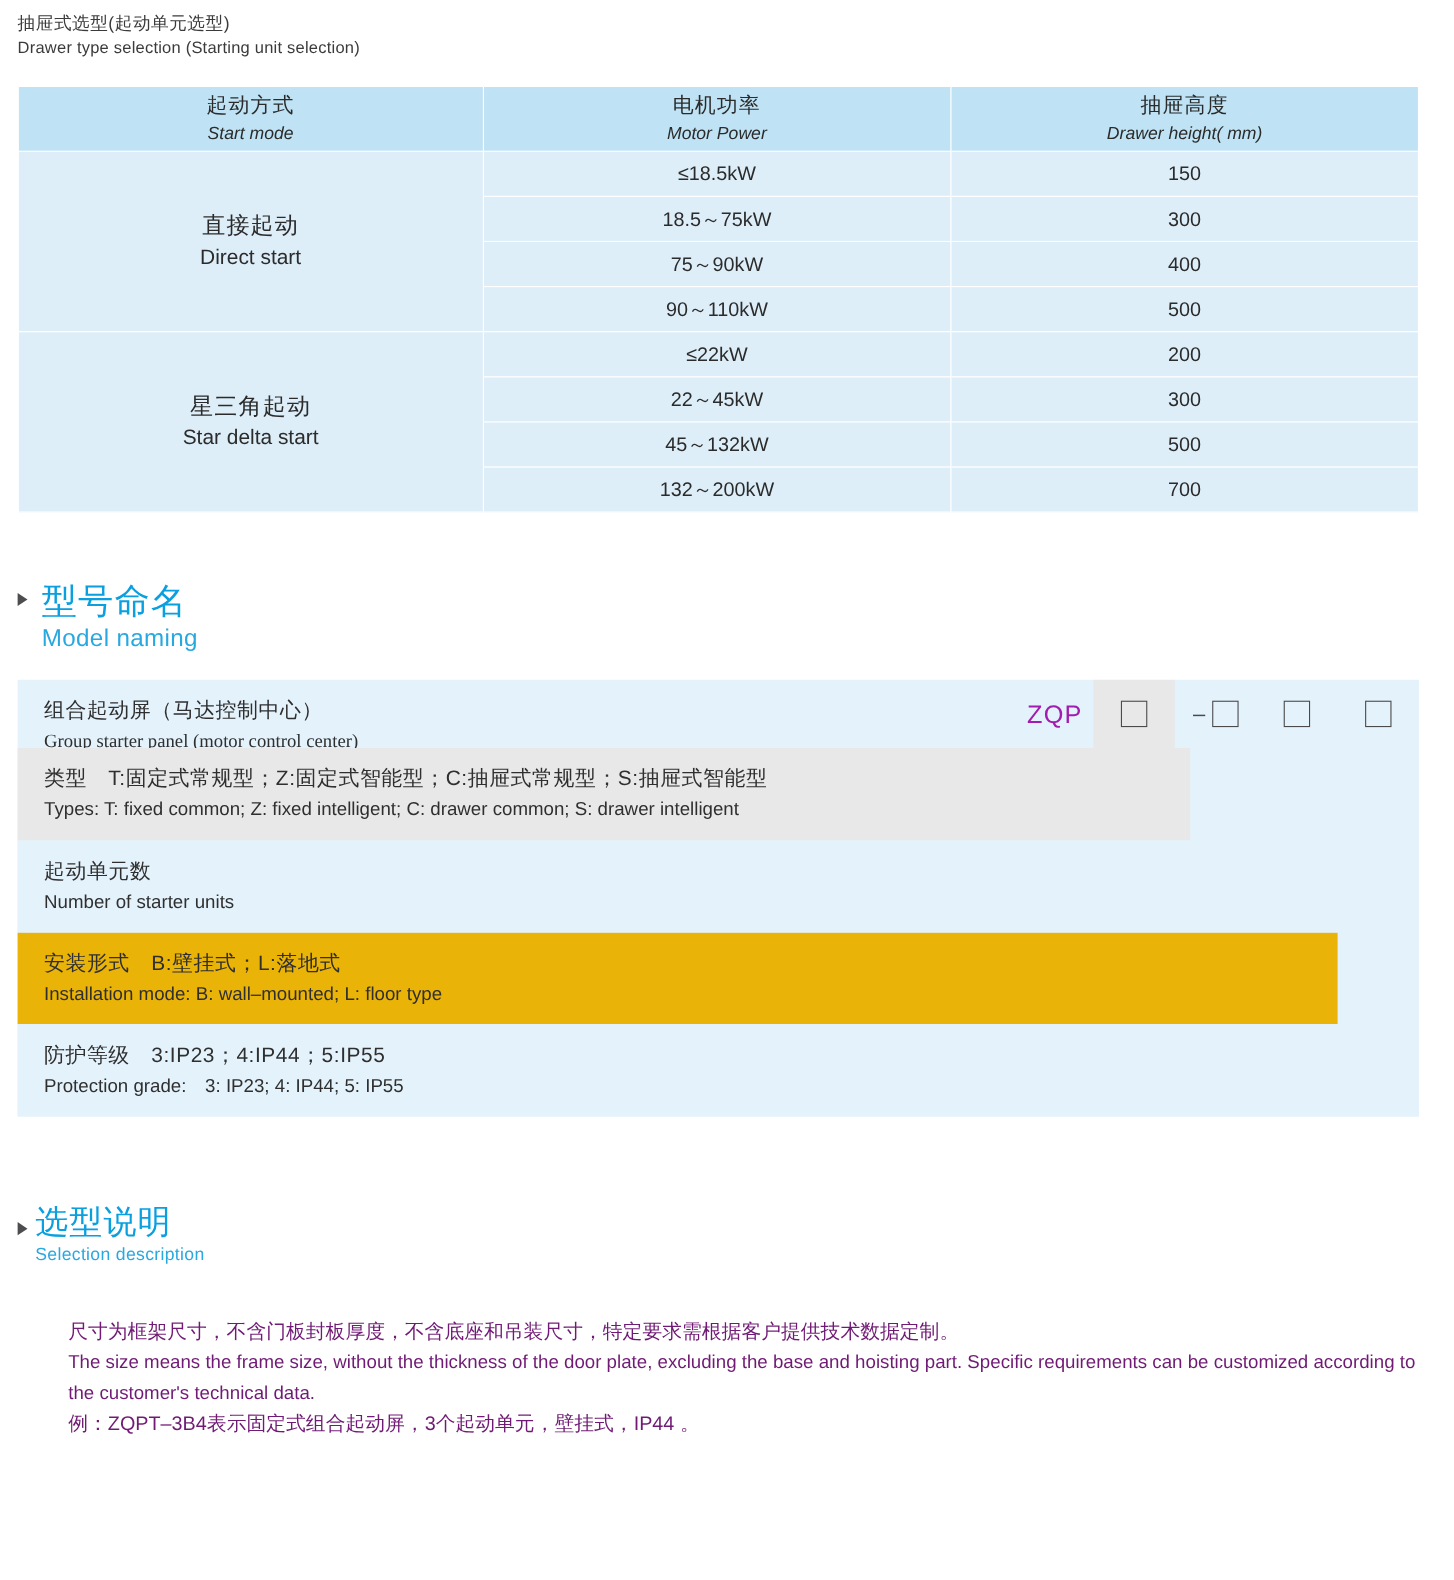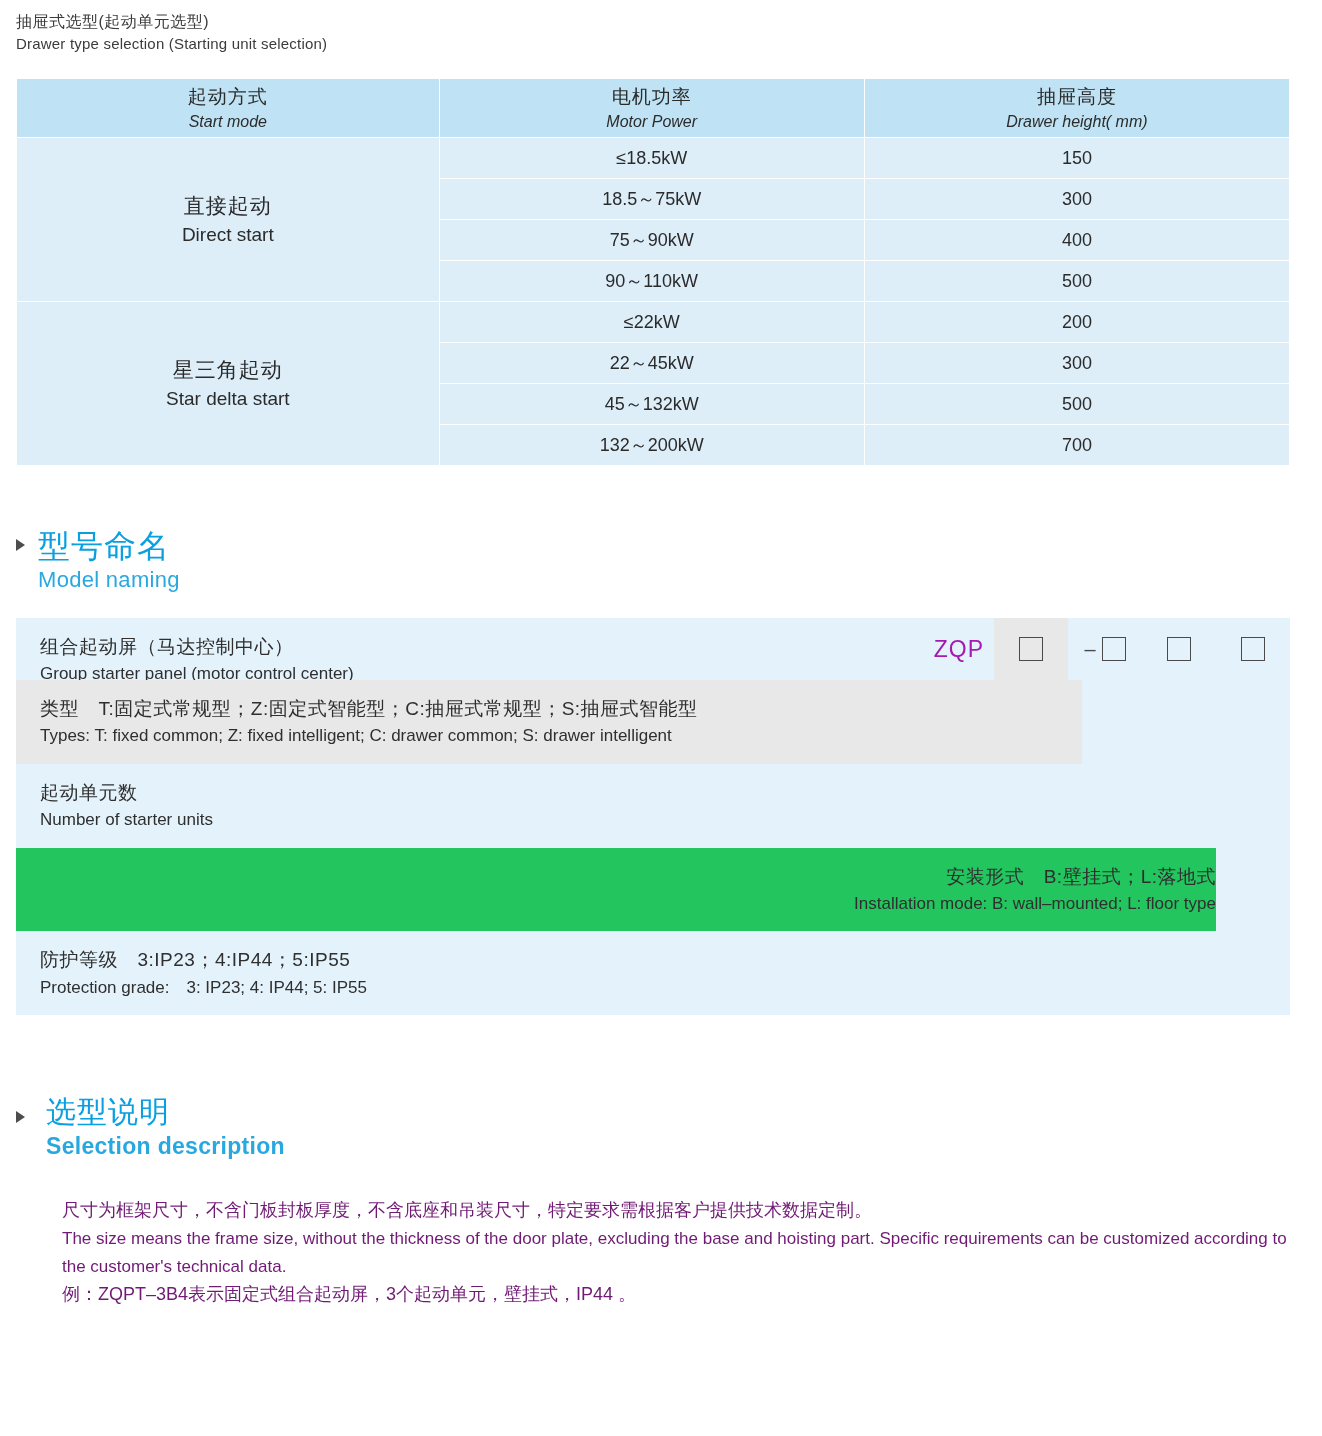--- a/index.html
+++ b/index.html
@@ -111,24 +111,24 @@
   .section-head .t-en {
     font-size: 22px;
     color: #29a8e0;
     line-height: 1.4;
     letter-spacing: 0.3px;
   }
 
   #sec-model { top: 528px; }
   #sec-model .titles { margin-left: 22px; }
   #sec-sel  { top: 1095px; }
-  #sec-sel .titles { margin-left: 30px; }
+  #sec-sel .titles { margin-left: 16px; }
   #sec-sel .arrow { top: 16px; }
   #sec-sel .t-cn { font-size: 30px; }
-  #sec-sel .t-en { font-size: 23px; font-weight: bold; }
+  #sec-sel .t-en { font-size: 16px; }
 
   
   .naming {
     position: absolute;
     left: 16px;
     top: 618px;
     width: 1274px;
     background: #e4f2fb;
     font-size: 15px;
   }
@@ -137,24 +137,24 @@
     box-sizing: border-box;
   }
   .naming .row .txt {
     padding: 14px 0 14px 24px;
     line-height: 1.55;
   }
   .naming .cn { font-size: 19px; color: #2f2f2f; letter-spacing: 0.5px;}
   .naming .en { font-size: 17px; color: #2f2f2f; }
 
   .row-1 { height: 62px; }
-  .row-1 .txt { padding-top: 16px; }
+  .row-1 .txt { padding-top: 16px; font-family: Liberation Serif, serif; }
   .row-2 { background: #e8e8e8; width: 1066px; }
   .row-3 { background: #e4f2fb; width: 1140px; }
-  .row-4 { background: #22c55e; width: 1200px; text-align: right; }
+  .row-4 { background: #eab308; width: 1200px; }
   .row-5 { background: #e4f2fb; width: 1274px; }
 
   
   .code {
     position: absolute;
     top: 0;
     right: 0;
     height: 62px;
     display: flex;
     align-items: center;

